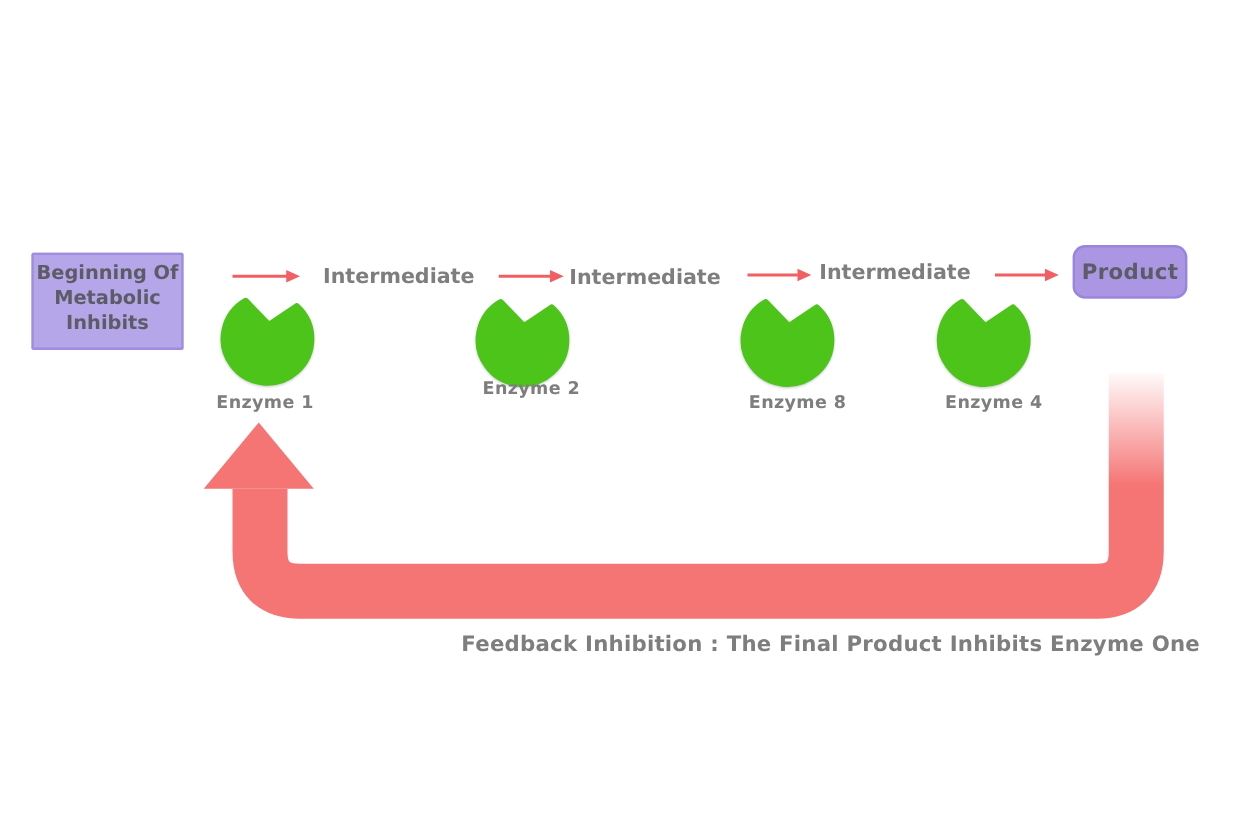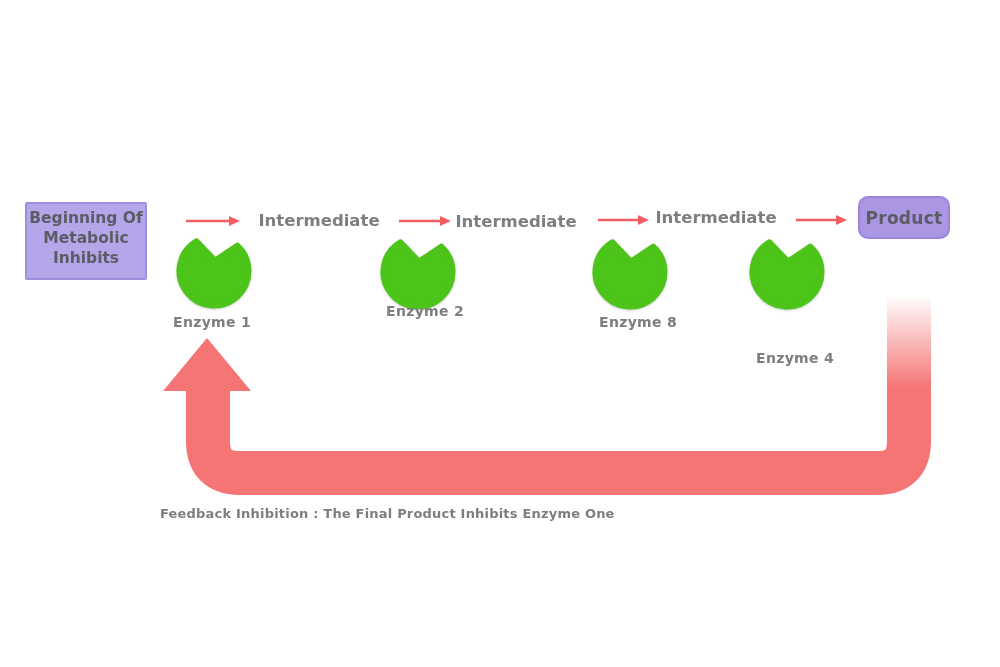--- a/index.html
+++ b/index.html
@@ -13,21 +13,21 @@
   }
   html,body{margin:0;padding:0;background:#fff;}
   .stage{
     position:relative;width:1000px;height:667px;background:#ffffff;overflow:hidden;
     font-family:"DejaVu Sans","Liberation Sans",sans-serif;
   }
   .stage svg{position:absolute;left:0;top:0;}
   .txt{position:absolute;font-weight:bold;color:var(--label-gray);white-space:nowrap;}
   .intermediate{font-size:16.5px;transform:translateX(-50%);}
   .enzyme-label{font-size:14px;transform:translateX(-50%);letter-spacing:.3px;}
-  .caption{left:160px;top:506px;width:800px;text-align:left;font-size:13px;letter-spacing:.2px;}
+  .caption{left:160px;top:506px;width:800px;text-align:right;font-size:17px;letter-spacing:.2px;}
   .pbox{
     position:absolute;box-sizing:border-box;font-weight:bold;color:var(--box-text-gray);
     text-align:center;border:2px solid rgba(141,120,214,.55);border-radius:2px;
   }
   .start-box{
     left:25px;top:202px;width:122px;height:78px;background:var(--start-box-purple);
     font-size:15.5px;line-height:20px;padding-top:4px;
   }
   .product-box{
     left:858px;top:196px;width:92px;height:43px;background:var(--product-box-purple);
@@ -98,17 +98,17 @@
 
   <div class="pbox product-box">Product</div>
 
   <div class="txt intermediate" style="left:319px;top:211px;">Intermediate</div>
   <div class="txt intermediate" style="left:516px;top:212px;">Intermediate</div>
   <div class="txt intermediate" style="left:716px;top:208px;">Intermediate</div>
 
   <div class="txt enzyme-label" style="left:212px;top:314px;">Enzyme 1</div>
   <div class="txt enzyme-label" style="left:425px;top:303px;">Enzyme 2</div>
   <div class="txt enzyme-label" style="left:638px;top:314px;">Enzyme 8</div>
-  <div class="txt enzyme-label" style="left:795px;top:314px;margin-top:36px;">Enzyme 4</div>
+  <div class="txt enzyme-label" style="left:795px;top:314px;">Enzyme 4</div>
 
   <div class="txt caption">Feedback Inhibition : The Final Product Inhibits Enzyme One</div>
 
 </div>
 
 </body></html>

